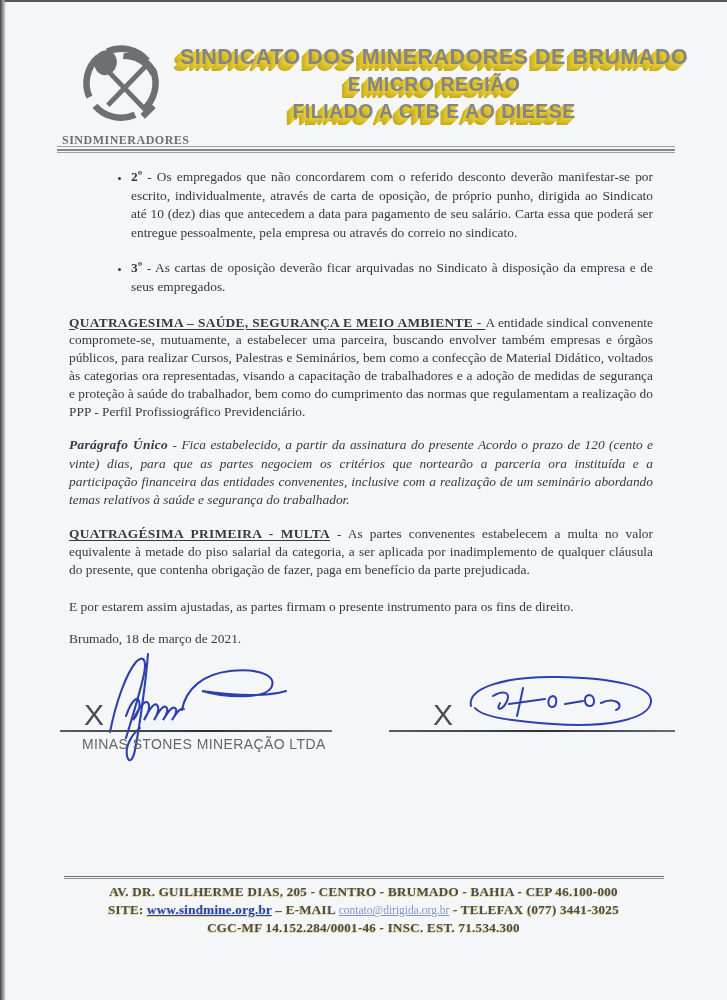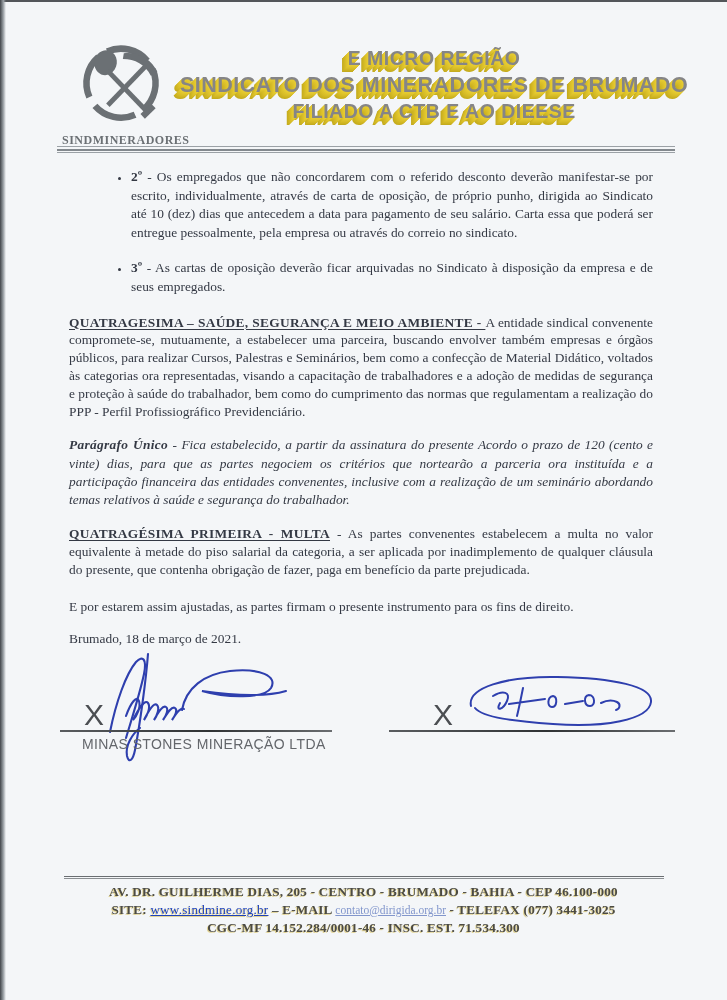--- a/index.html
+++ b/index.html
@@ -67,21 +67,21 @@
   .sig-block.left .sig-ink{left:36px;top:-18px;}
   .sig-block.right .sig-ink{left:64px;top:6px;}
   
   .footer{position:absolute;top:876px;left:0;width:727px;text-align:center;}
   .rule-double{margin:0 auto;width:600px;height:3px;
     background:linear-gradient(#6a6e72 0,#6a6e72 1px,rgba(0,0,0,0) 1px,rgba(0,0,0,0) 2px,#8a8e92 2px,#8a8e92 3px);}
   .footer-text{margin-top:4px;font-weight:bold;font-size:13.2px;line-height:18px;
     color:#4c4b44;letter-spacing:.2px;
     text-shadow:-1px 1px 0 rgba(213,186,70,.55);}
   .footer a{text-decoration:underline;}
-  .site-link{color:#1d41bb;font-weight:normal;}
+  .site-link{color:#1d41bb;font-weight:bold;}
   .email-link{color:#8296cc;font-weight:normal;font-size:11.5px;
     text-shadow:none;letter-spacing:0;}
 </style>
 </head>
 <body>
 
 <div class="page">
   <div class="edge-top"></div>
   <div class="edge-left"></div>
 
@@ -101,22 +101,22 @@
 
             <path d="M63 14 C79 12 93 21 99 34 L92 38 C86 26 75 20 62 20 Z"></path>
 
             <rect x="-2" y="-2.6" width="64" height="5.2" transform="translate(89 25) rotate(134)"></rect>
           </g>
         </svg>
       </span>
       <div class="logo-label">SINDMINERADORES</div>
     </div>
     <div class="title-block">
+      <div class="title-line l1">SINDICATO DOS MINERADORES DE BRUMADO</div>
       <div class="title-line l2">E MICRO REGIÃO</div>
-      <div class="title-line l1">SINDICATO DOS MINERADORES DE BRUMADO</div>
       <div class="title-line l3">FILIADO A CTB E AO DIEESE</div>
     </div>
   </div>
   <div class="rule-triple"></div>
 
   <div class="content">
     <ul class="bullets">
       <li><span class="b-num">2º</span><span> - Os empregados que não concordarem com o referido desconto deverão manifestar-se por escrito, individualmente, através de carta de oposição, de próprio punho, dirigida ao Sindicato até 10 (dez) dias que antecedem a data para pagamento de seu salário. Carta essa que poderá ser entregue pessoalmente, pela empresa ou através do correio no sindicato.</span></li>
       <li><span class="b-num">3º</span><span> - As cartas de oposição deverão ficar arquivadas no Sindicato à disposição da empresa e de seus empregados.</span></li>
     </ul>

